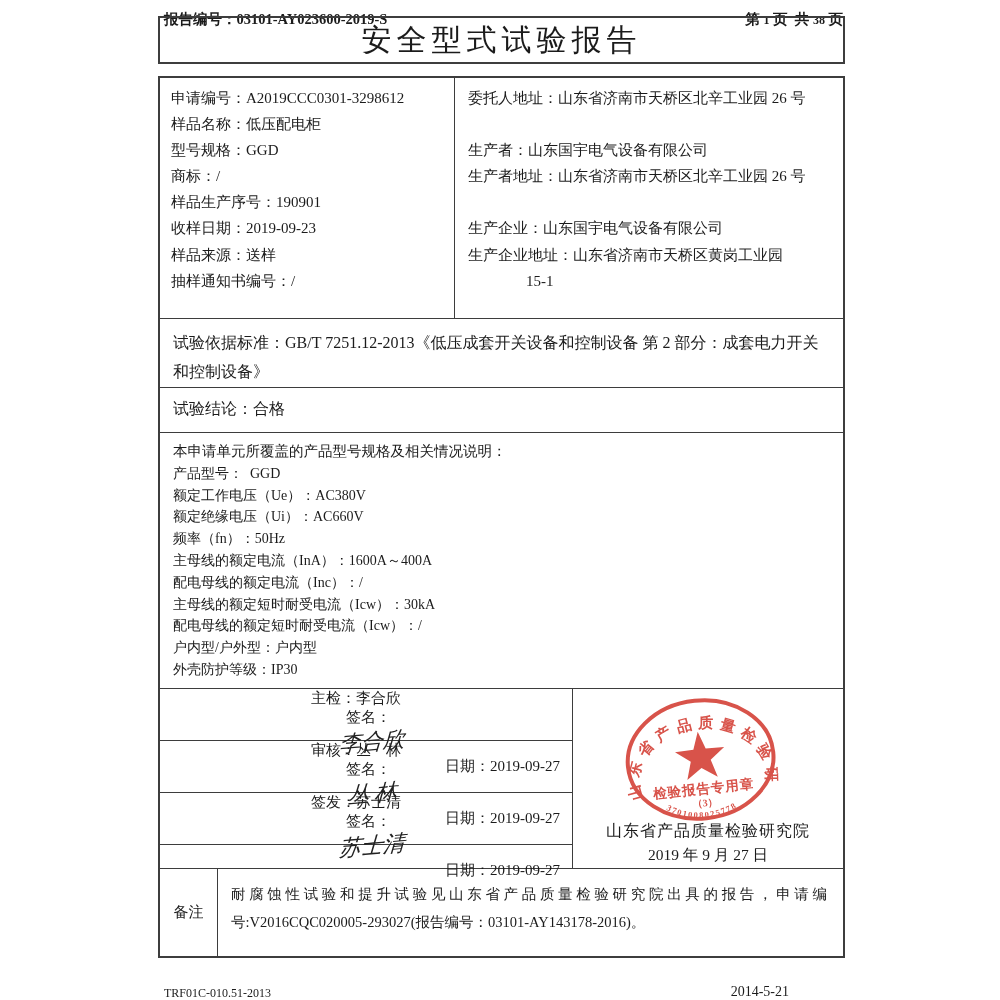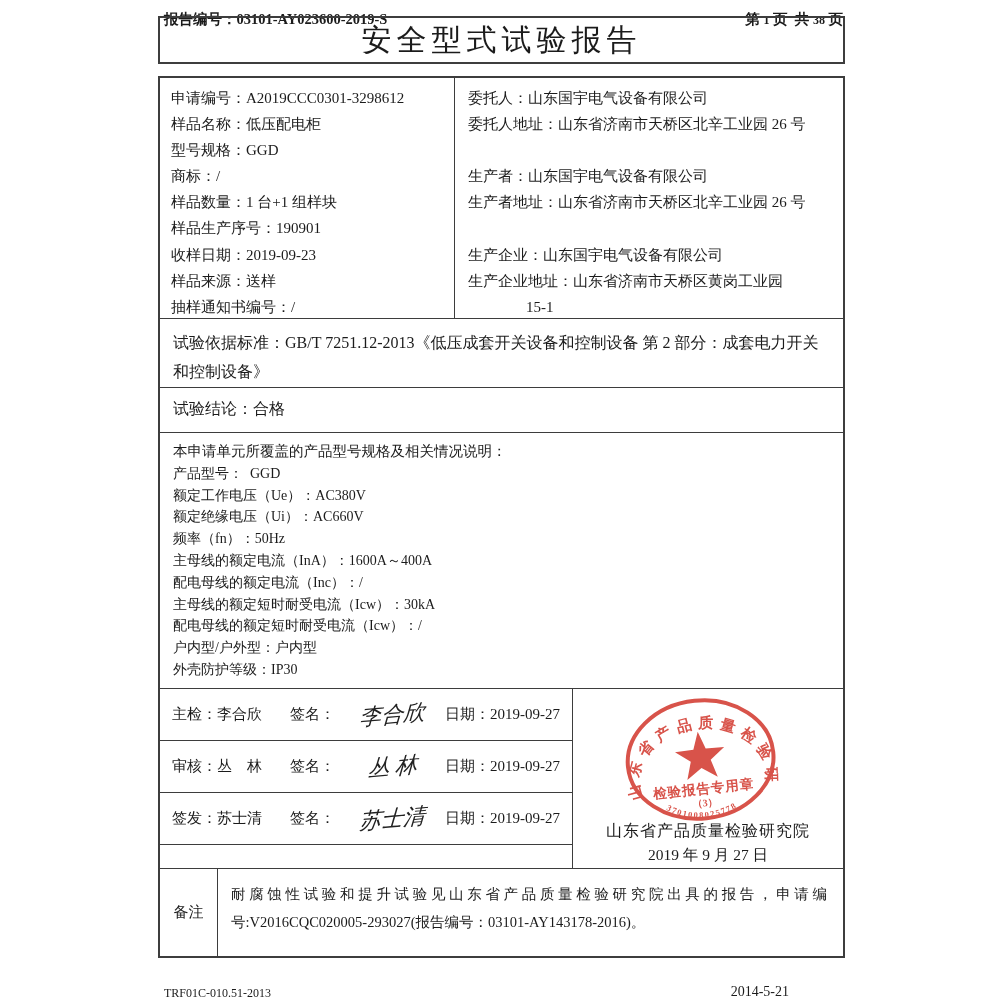--- a/index.html
+++ b/index.html
@@ -24,21 +24,21 @@
   .info-right .ln{height:26.1px;line-height:26.1px;white-space:nowrap;}
   .info-right .ind{padding-left:58px;}
   .std-row{border-top:1.5px solid #3d3d3d;height:69px;padding:9px 14px 0 13px;font-size:16px;line-height:29px;box-sizing:border-box;}
   .concl-row{border-top:1.5px solid #3d3d3d;height:45px;padding:11px 14px 0 13px;font-size:16px;box-sizing:border-box;}
   .prod-row{border-top:1.5px solid #3d3d3d;height:256px;padding:8px 14px 0 13px;font-size:14px;box-sizing:border-box;}
   .prod-row div{height:21.8px;line-height:21.8px;white-space:pre;}
   .prod-head{font-size:14.5px;}
   
   .sig-area{display:flex;height:179px;border-top:1.5px solid #3d3d3d;}
   .sig-left{width:412px;box-sizing:border-box;}
-  .sig-row{height:52px;border-bottom:1.5px solid #3d3d3d;box-sizing:border-box;display:flex;align-items:center;padding-left:12px;font-size:15px;}
+  .sig-row{height:52px;border-bottom:1.5px solid #3d3d3d;box-sizing:border-box;display:flex;align-items:center;padding-left:12px;font-size:15px;flex-direction:column;}
   .sig-role{width:122px;white-space:pre;}
   .sig-lbl{width:52px;}
   .sig-script{width:108px;text-align:center;font-size:22px;font-style:italic;display:inline-block;transform:rotate(-5deg) skewX(-8deg);color:#222;}
   .sig-date{margin-left:auto;padding-right:12px;white-space:nowrap;}
   .sig-right{flex:1;border-left:1.5px solid #3d3d3d;position:relative;box-sizing:border-box;}
   .stamp-wrap{position:absolute;left:-5px;top:4px;width:275px;height:140px;transform:rotate(-6deg);opacity:0.92;}
   .stamp-org{position:absolute;top:132px;left:0;width:100%;text-align:center;font-size:16px;letter-spacing:1px;}
   .stamp-date{position:absolute;top:156px;left:0;width:100%;text-align:center;font-size:15.5px;}
   
   .note-area{display:flex;height:87px;border-top:1.5px solid #3d3d3d;}
@@ -70,28 +70,26 @@
   </div>
 
   <div class="main-table">
 
     <div class="info-row">
       <div class="info-left">
         <div>申请编号：A2019CCC0301-3298612</div>
         <div>样品名称：低压配电柜</div>
         <div>型号规格：GGD</div>
         <div>商标：/</div>
-        <div>样品数量：1 台+1 组样块</div>
         <div>样品生产序号：190901</div>
         <div>收样日期：2019-09-23</div>
         <div>样品来源：送样</div>
         <div>抽样通知书编号：/</div>
       </div>
       <div class="info-right">
-        <div class="ln">委托人：山东国宇电气设备有限公司</div>
         <div class="ln">委托人地址：山东省济南市天桥区北辛工业园 26 号</div>
         <div class="ln"></div>
         <div class="ln">生产者：山东国宇电气设备有限公司</div>
         <div class="ln">生产者地址：山东省济南市天桥区北辛工业园 26 号</div>
         <div class="ln"></div>
         <div class="ln">生产企业：山东国宇电气设备有限公司</div>
         <div class="ln">生产企业地址：山东省济南市天桥区黄岗工业园</div>
         <div class="ln ind">15-1</div>
       </div>
     </div>

